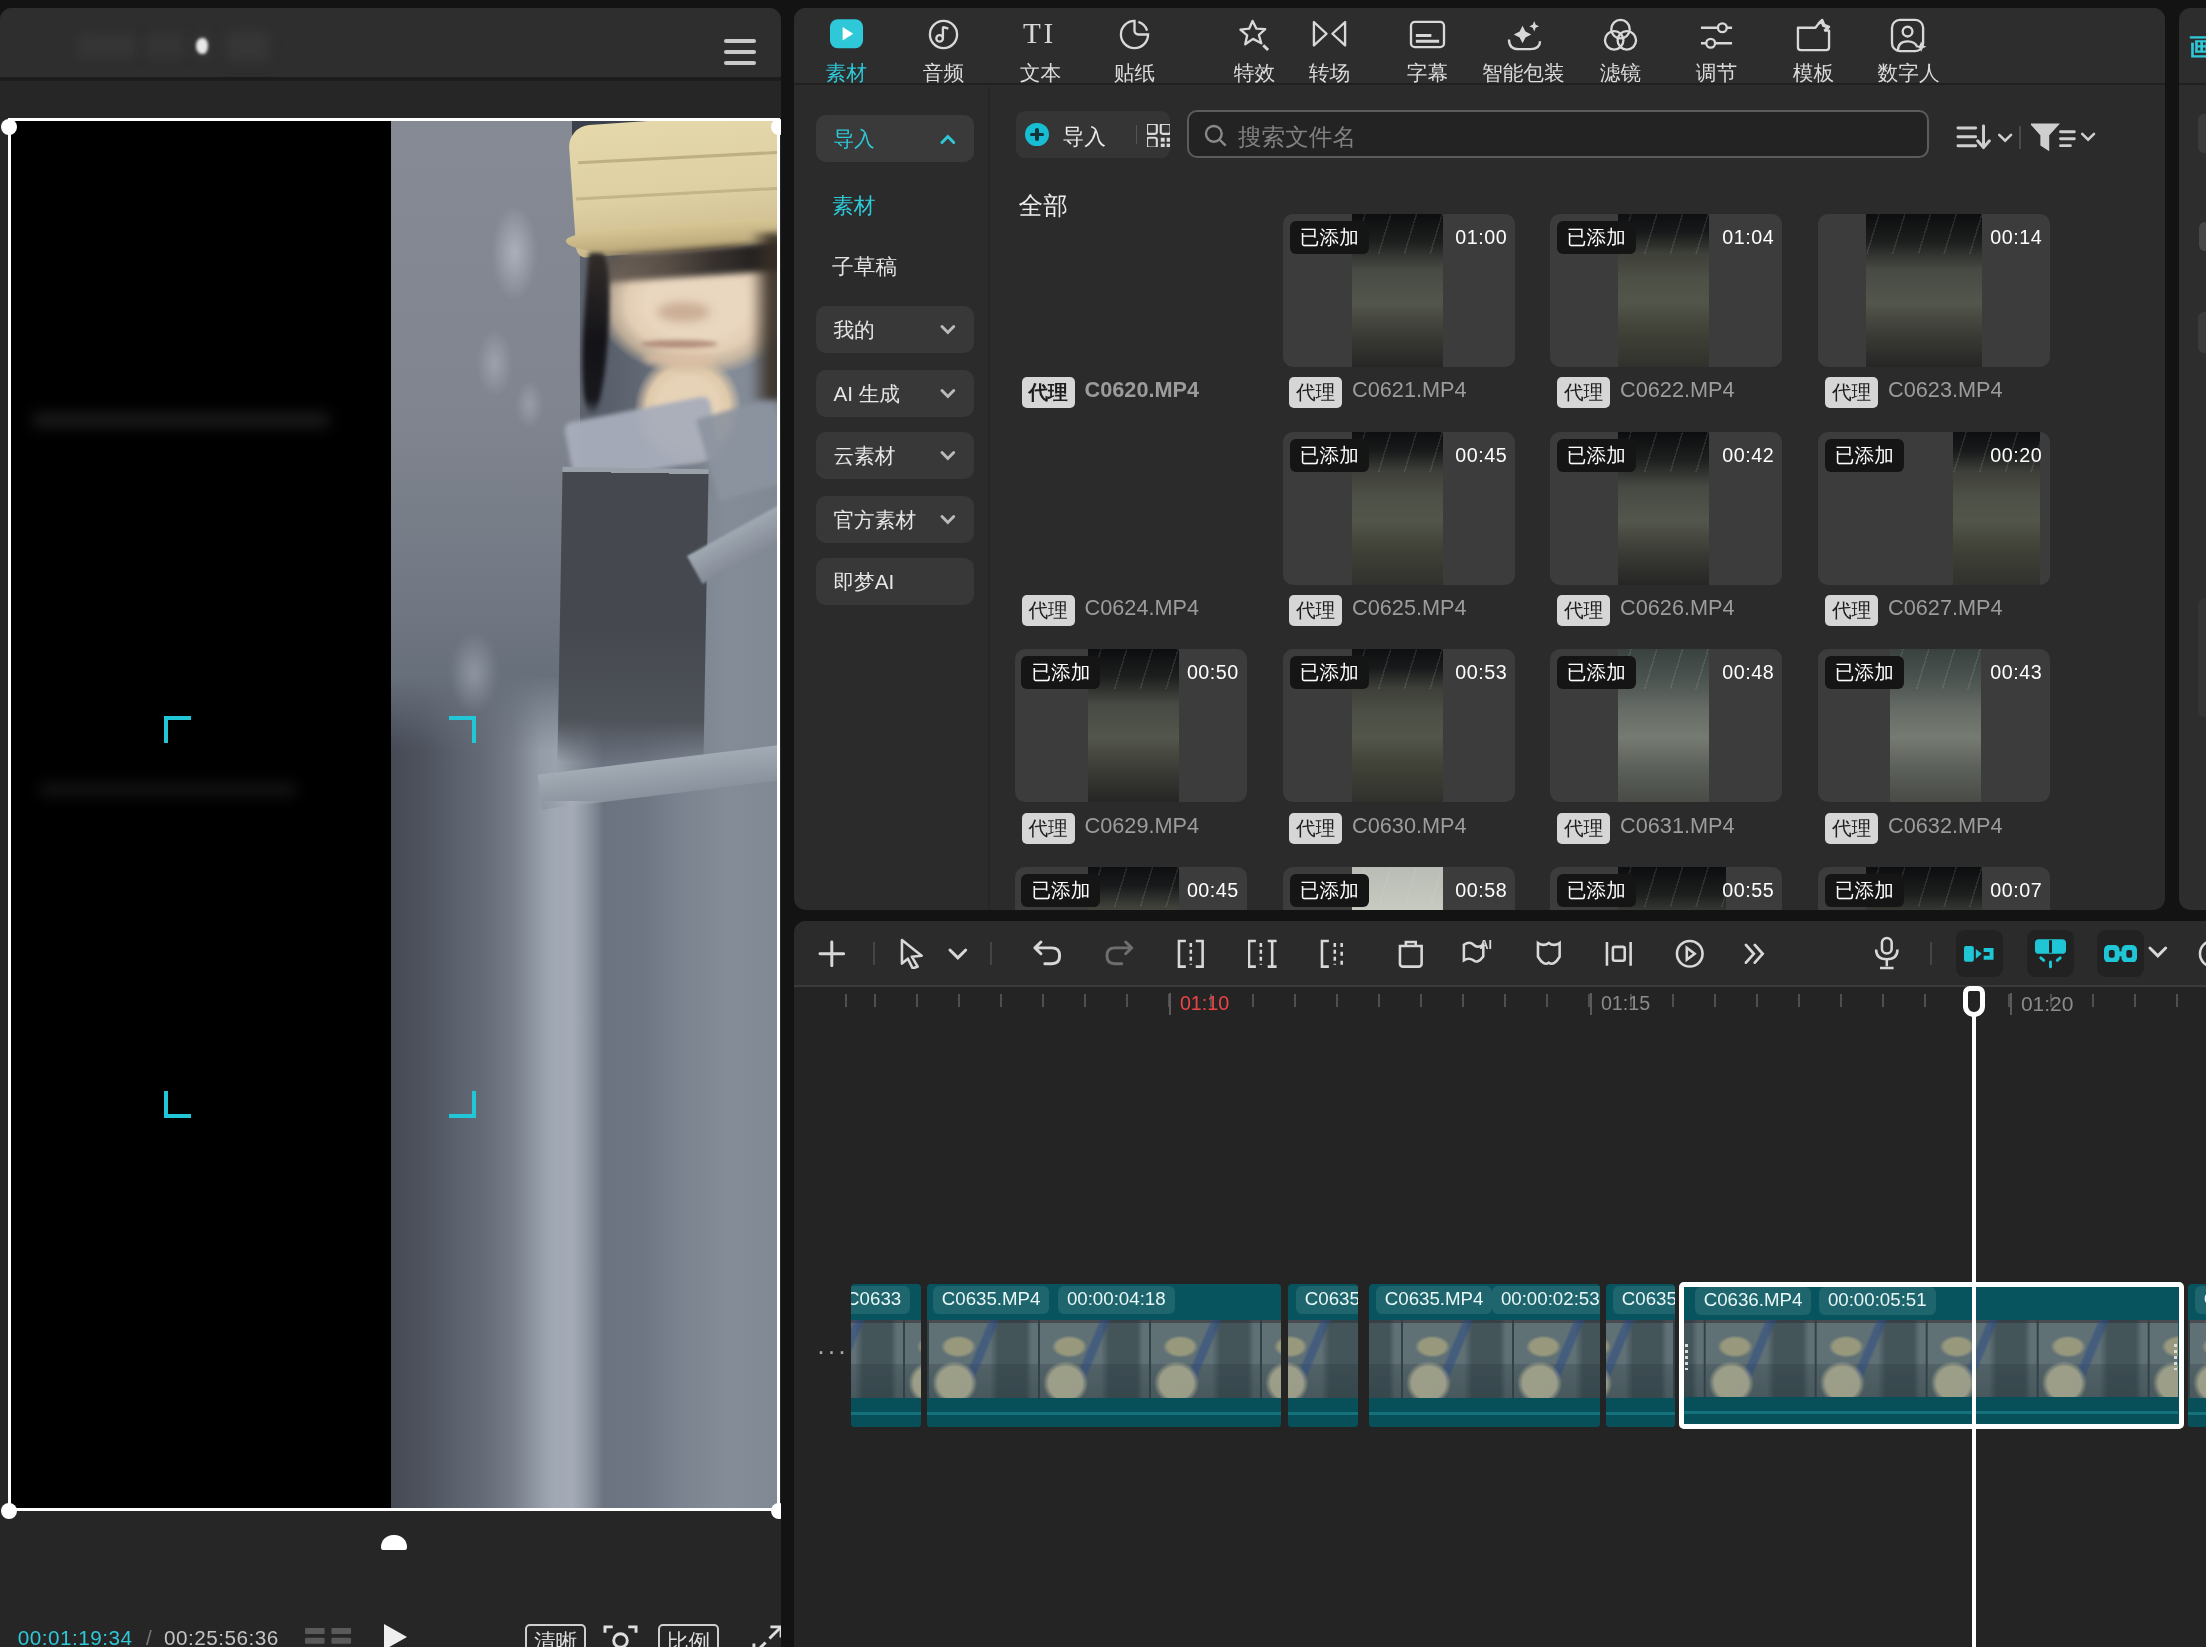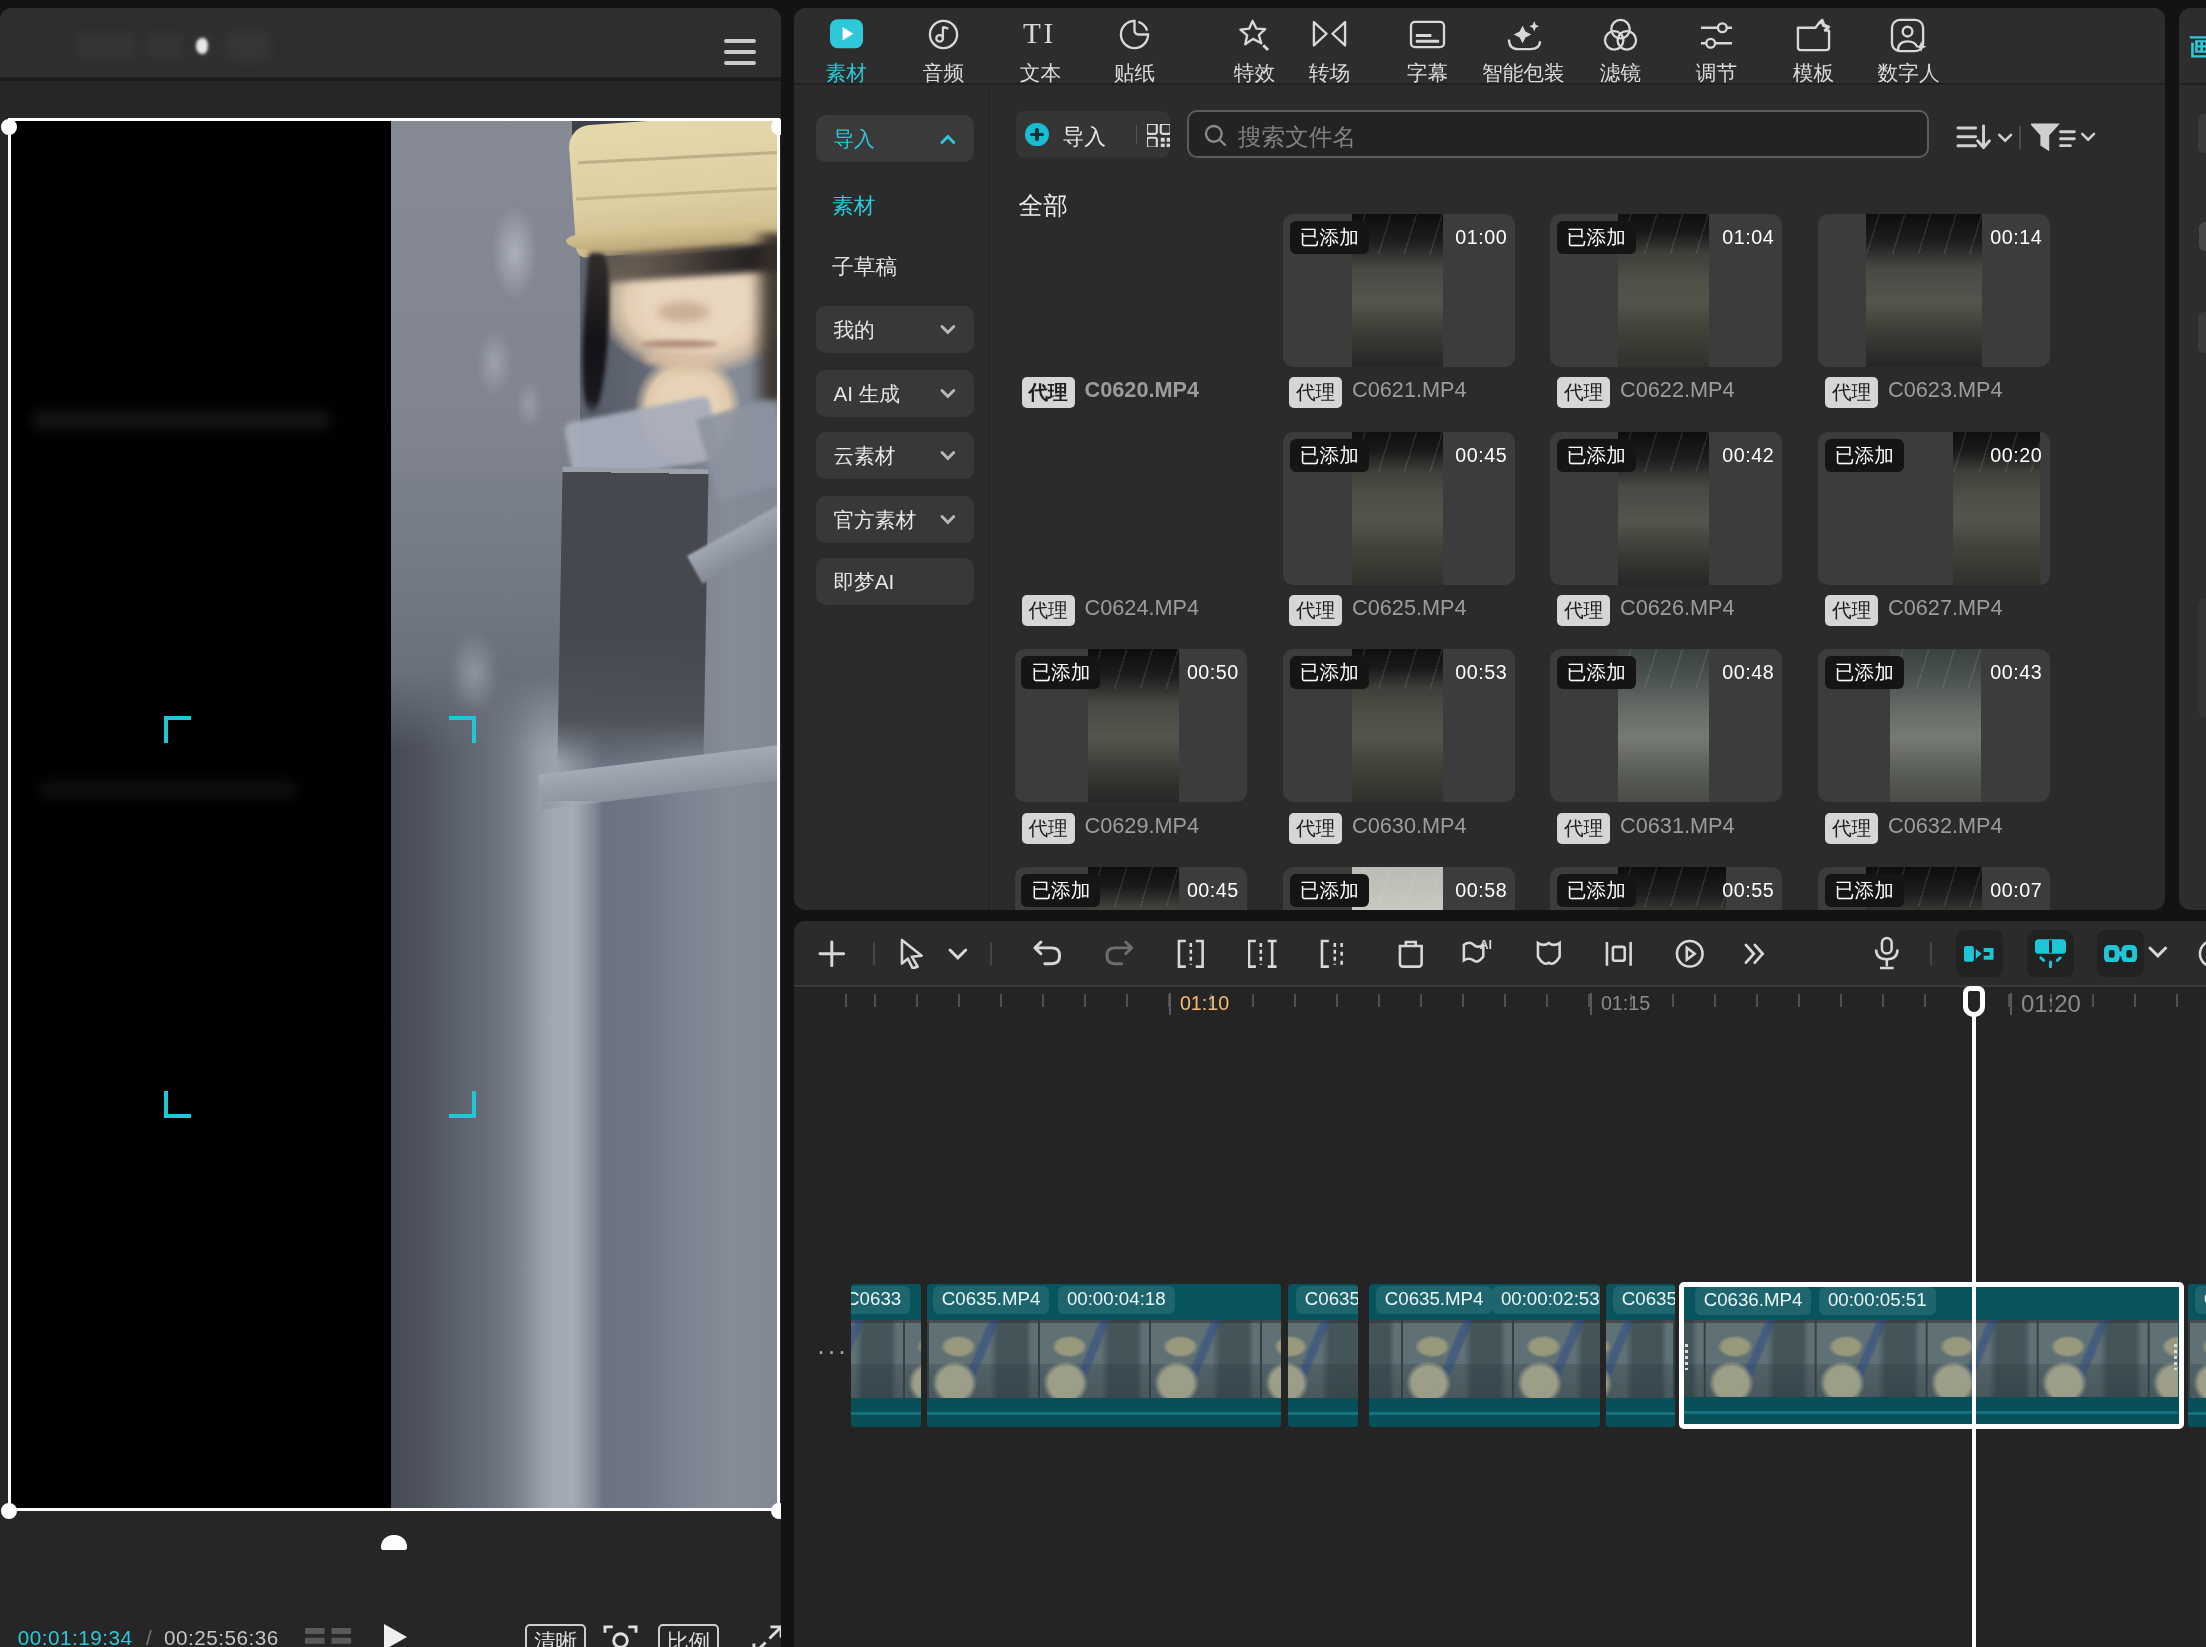--- a/index.html
+++ b/index.html
@@ -566,23 +566,23 @@
       </div>
       <svg class="abs" style="left:1352px;top:23.6px;" width="23.6" height="15.8" viewBox="0 0 24 16">
           <path d="M4 3 L12 11 L20 3" stroke="#d8d8d8" stroke-width="3" fill="none" stroke-linecap="round"></path>
         </svg>
       <svg class="abs" style="left:1403px;top:16.7px;" width="15.8" height="31.5" viewBox="0 0 16 32">
           <circle cx="16" cy="16" r="13" stroke="#d8d8d8" stroke-width="2.6" fill="none"></circle>
         </svg>
     </div>
     <div class="abs" id="ruler" style="left:0;top:64px;width:1413px;height:35px;border-top:2px solid #3a3a3a;">
       <div class="abs" style="left:39px;top:6.9px;width:1373px;height:12.8px;background:repeating-linear-gradient(90deg,#4f4f4f 0 2px,transparent 2px 42px);background-position:41px 0;"></div>
-      <div class="abs" style="left:375px;top:5.9px;height:21.7px;border-left:2px solid #5a5a5a;padding-left:8.9px;font-size:19.7px;color:#fdba74;line-height:21.7px;">01:10</div>
+      <div class="abs" style="left:375px;top:5.9px;height:21.7px;border-left:2px solid #5a5a5a;padding-left:8.9px;font-size:19.7px;color:#ef4444;line-height:21.7px;">01:10</div>
       <div class="abs" style="left:796px;top:5.9px;height:21.7px;border-left:2px solid #5a5a5a;padding-left:8.9px;font-size:19.7px;color:#8b8b8b;line-height:21.7px;">01:15</div>
-      <div class="abs" style="left:1216px;top:5.9px;height:21.7px;border-left:2px solid #5a5a5a;padding-left:8.9px;font-size:24px;color:#8b8b8b;line-height:21.7px;">01:20</div>
+      <div class="abs" style="left:1216px;top:5.9px;height:21.7px;border-left:2px solid #5a5a5a;padding-left:8.9px;font-size:21px;color:#8b8b8b;line-height:21.7px;">01:20</div>
     </div>
     <div class="abs" id="cliprow" style="left:0;top:361px;width:1413px;height:147px;">
       <div class="abs" style="left:22.7px;top:55px;color:#aaa;font-size:25.6px;letter-spacing:2px;">···</div>
       <div class="clip" style="left:57px;top:2px;width:70px;">
           <div class="nb">
             <div class="pill" style="left:-13.8px;">C0633</div>
           </div>
           <div class="film" style="background-position:-59px 0;"></div>
           <div class="cbot"></div>
         </div>

